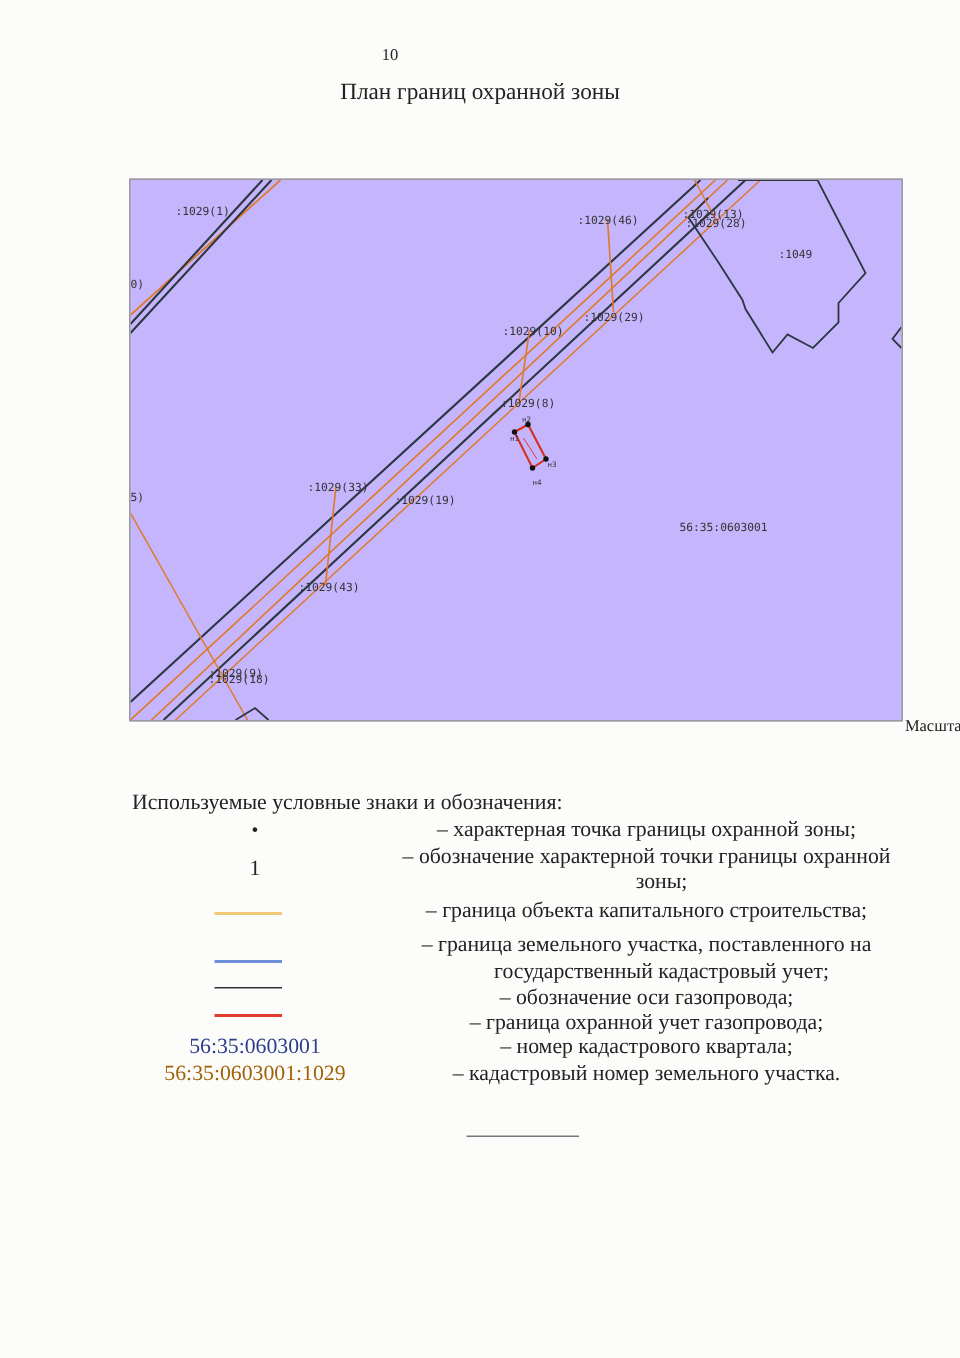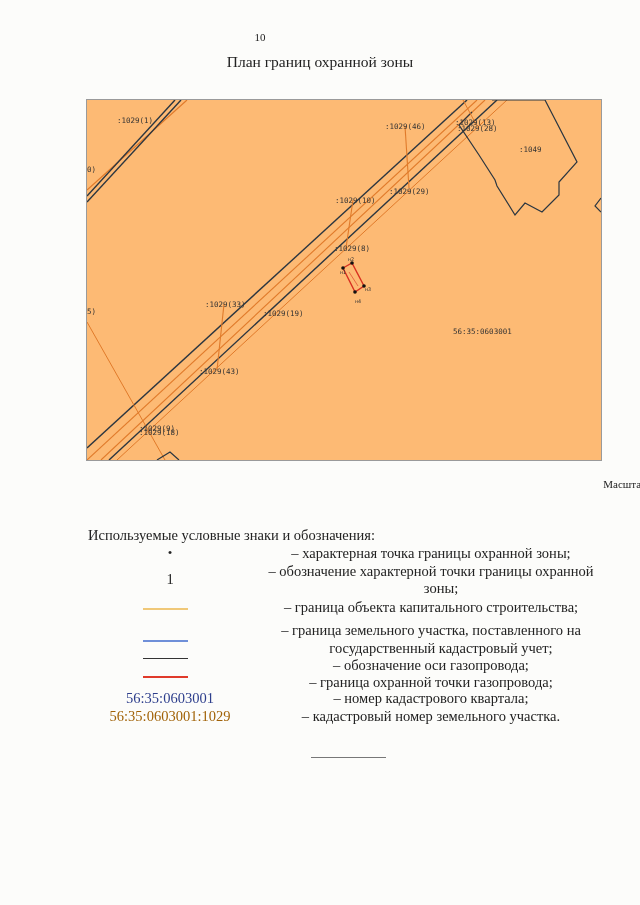--- a/index.html
+++ b/index.html
@@ -1,20 +1,20 @@
 <!DOCTYPE html>
 <html><head>
 <meta charset="utf-8">
 <style>
   html, body { margin:0; padding:0; }
   body { width:640px; height:905px; background:#fcfcfa; position:relative; overflow:hidden;
          font-family:"Liberation Serif", "DejaVu Serif", serif; color:#222; }
   .page-number { position:absolute; top:31px; left:0; width:520px; text-align:center; font-size:11px; }
   .page-title { position:absolute; top:53px; left:0; width:640px; text-align:center; font-size:15.5px; }
-  .map-frame { position:absolute; left:86px; top:99px; width:514px; height:360px; border:1px solid #9a9a9a; background:#fdba74; overflow:hidden; }
+  .map-frame { position:absolute; left:86px; top:119px; width:514px; height:360px; border:1px solid #9a9a9a; background:#c4b5fd; overflow:hidden; }
   .map-frame svg { position:absolute; left:0; top:0; }
   .map-label { font-family:"DejaVu Sans Mono", monospace; font-size:7.5px; fill:#333; }
   .scale-block { position:absolute; top:476px; left:0; width:640px; text-align:right; font-size:11px; line-height:17px;padding-left:40px; }
   .legend-title { position:absolute; top:527px; left:88px; font-size:14.5px; }
   .legend-row { position:absolute; left:0; width:640px; font-size:14.5px; line-height:16px; }
   .legend-sym { position:absolute; left:100px; width:140px; text-align:center; }
   .legend-desc { position:absolute; left:256px; width:350px;text-align:center; }
   .sym-line { position:absolute; left:43px; width:45px; height:2px; }
   .divider { position:absolute; top:757px; left:311px; width:75px; height:1px; background:#777; }
 </style>
@@ -113,21 +113,21 @@
   <div class="legend-row" style="top:657px;">
     <div class="legend-sym">
         <div class="sym-line" style="top:1px; height:1px; background:#333;"></div>
       </div>
     <div class="legend-desc">– обозначение оси газопровода;</div>
   </div>
   <div class="legend-row" style="top:674px;">
     <div class="legend-sym">
         <div class="sym-line" style="top:2px; background:#e03a2a;"></div>
       </div>
-    <div class="legend-desc">– граница охранной точки газопровода;</div>
+    <div class="legend-desc">– граница охранной учет газопровода;</div>
   </div>
   <div class="legend-row" style="top:690px;">
     <div class="legend-sym" style="color:#2d3e8c;">56:35:0603001</div>
     <div class="legend-desc">– номер кадастрового квартала;</div>
   </div>
   <div class="legend-row" style="top:708px;">
     <div class="legend-sym" style="color:#a16207; left:95px; width:150px;">56:35:0603001:1029</div>
     <div class="legend-desc">– кадастровый номер земельного участка.</div>
   </div>
 </div>

